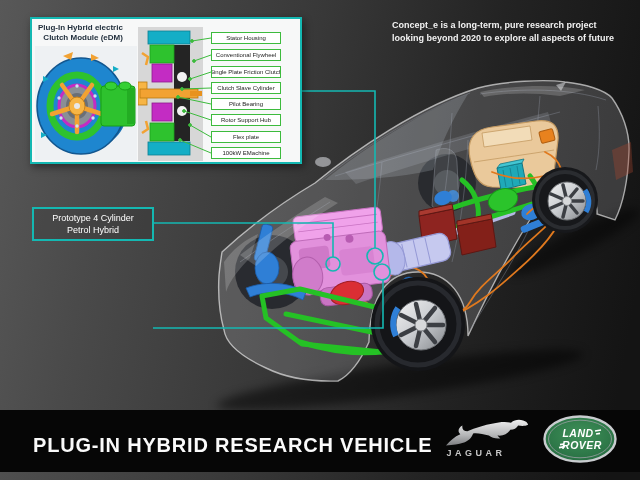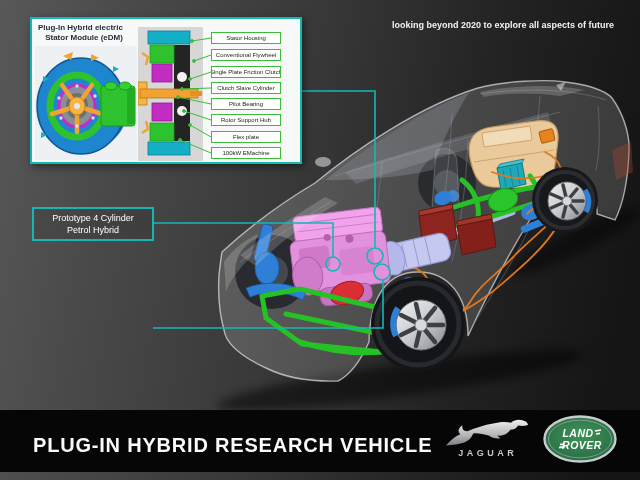--- a/index.html
+++ b/index.html
@@ -45,21 +45,21 @@
   .callout-motor{top:311px;}
 
   
   .footer{position:absolute;left:0;top:410px;width:640px;height:62px;background:#060606;z-index:4;}
   .footer-title{
     position:absolute;left:33px;top:0;height:70px;display:flex;align-items:center;
     color:#fafafa;font-size:20px;font-weight:600;letter-spacing:0.8px;white-space:nowrap;
   }
   .jaguar-logo{position:absolute;left:443px;top:417px;width:86px;height:46px;z-index:5;}
   .jaguar-wordmark{
-    position:absolute;left:0;top:31px;width:86px;text-align:center;
+    position:absolute;left:0;top:31px;width:86px;
     color:#c6c6c6;font-size:9px;font-weight:600;letter-spacing:3.5px;text-indent:3.5px;
   }
   .lr-badge-svg{position:absolute;left:543px;top:415px;z-index:5;}
 </style>
 </head>
 <body>
 
 <div class="slide">
 
   <svg class="car-svg" width="640" height="480" viewBox="0 0 640 480">
@@ -252,21 +252,21 @@
       <path d="M153,223 L333,223 L333,257"></path>
       <circle cx="333" cy="264" r="7"></circle>
       <path d="M153,328 L383,328 L383,280"></path>
       <circle cx="382" cy="272" r="8"></circle>
     </g>
   </svg>
 
   <div class="inset-panel">
     <div class="inset-title">
       <div>Plug-In Hybrid electric</div>
-      <div>Stator Module (eDM)</div>
+      <div>Clutch Module (eDM)</div>
     </div>
 
     <svg class="edm3d-svg" width="102" height="114" viewBox="0 0 102 114">
       <rect x="0" y="0" width="102" height="114" fill="#eef1f3"></rect>
       <path d="M60,18 C84,28 92,44 92,62 C92,80 84,94 64,102 L56,96 C74,86 80,74 80,60 C80,46 74,32 52,22 Z" fill="#1670b4"></path>
       <ellipse cx="46" cy="60" rx="44" ry="48" fill="#1e86cf" stroke="#11568f" stroke-width="1.5"></ellipse>
       <ellipse cx="42" cy="60" rx="27" ry="31" fill="none" stroke="#2ec22e" stroke-width="7"></ellipse>
       <ellipse cx="42" cy="60" rx="18" ry="21" fill="#8a8f96" stroke="#c32cc3" stroke-width="3"></ellipse>
       <ellipse cx="42" cy="60" rx="11" ry="13" fill="#6a6f76"></ellipse>
       <g stroke="#f2a232" stroke-width="4.5" stroke-linecap="round">
@@ -342,20 +342,21 @@
     <div class="part-label" style="top:30px">Conventional Flywheel</div>
     <div class="part-label" style="top:47px">Single Plate Friction Clutch</div>
     <div class="part-label" style="top:63px">Clutch Slave Cylinder</div>
     <div class="part-label" style="top:79px">Pilot Bearing</div>
     <div class="part-label" style="top:95px">Rotor Support Hub</div>
     <div class="part-label" style="top:112px">Flex plate</div>
     <div class="part-label" style="top:128px">100kW EMachine</div>
   </div>
 
   <div class="desc">
+    <div>Concept_e is a long-term, pure research project</div>
     <div>looking beyond 2020 to explore all aspects of future</div>
   </div>
 
   <div class="callout callout-engine">
     <span>Prototype 4 Cylinder</span>
     <span>Petrol Hybrid</span>
   </div>
 
   <div class="footer">
     <div class="footer-title">PLUG-IN HYBRID RESEARCH VEHICLE</div>

